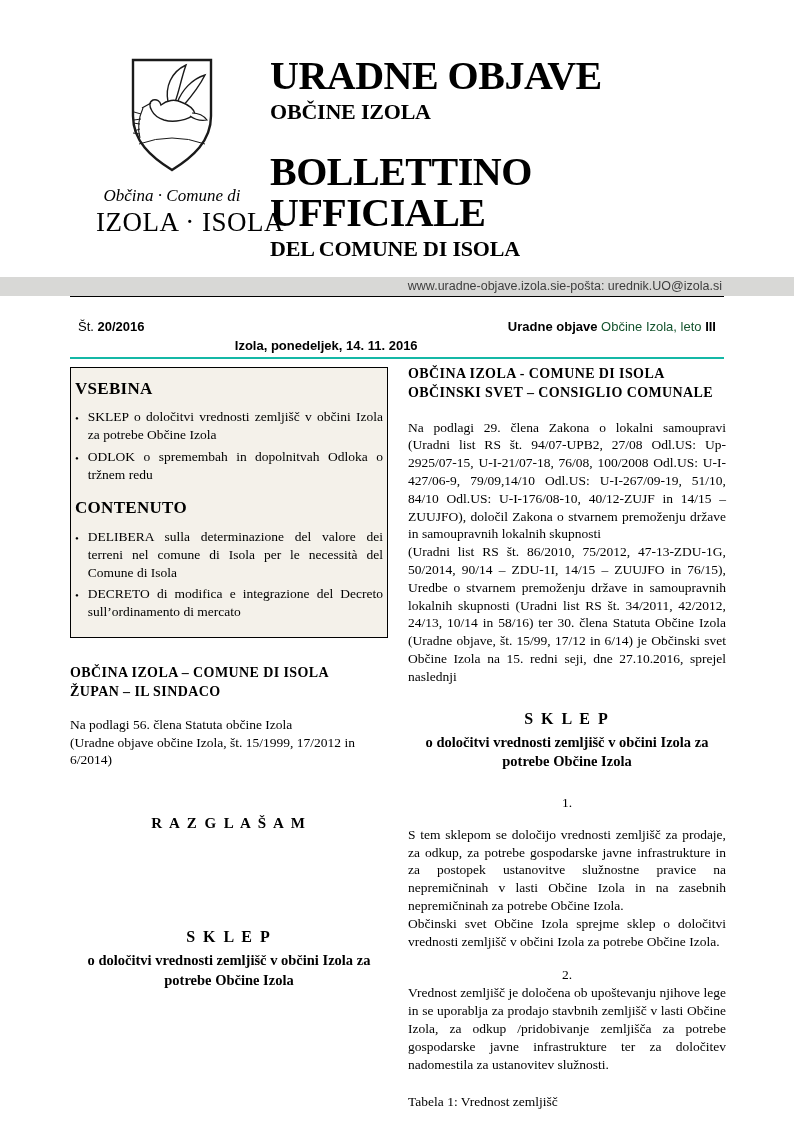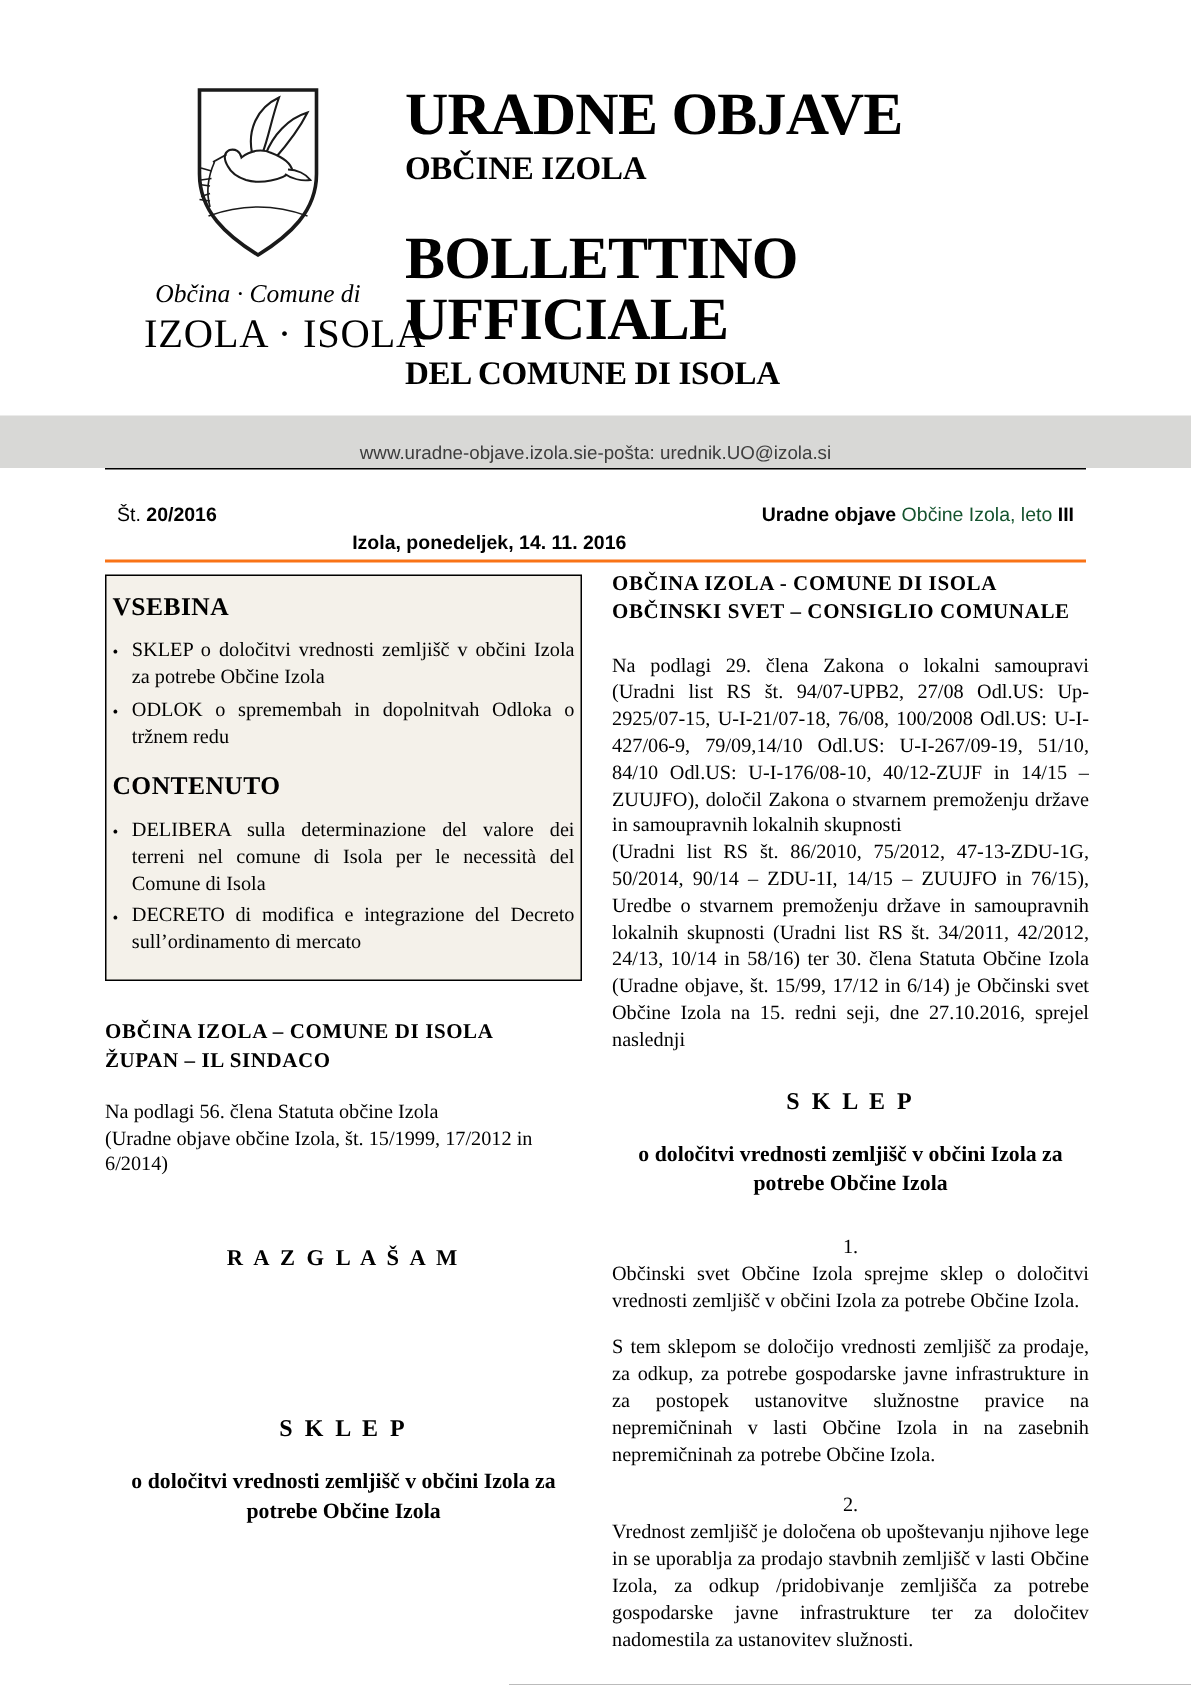--- a/index.html
+++ b/index.html
@@ -14,27 +14,27 @@
   .logo-block { width:152px; flex:0 0 152px; text-align:center; }
   .logo-block svg { display:block; margin:0 auto; }
   .logo-org { font-style:italic; font-size:17px; margin-top:8px; white-space:nowrap; }
   .logo-name { font-size:27px; margin-top:1px; letter-spacing:0.5px; white-space:nowrap; }
   .titles { flex:1; padding-top:0; }
   .title-big { font-weight:bold; font-size:40px; line-height:1.02; letter-spacing:-0.5px; }
   .title-small { font-weight:bold; font-size:22px; line-height:1.1; margin-top:3px; letter-spacing:-0.2px; }
   .title-gap { margin-top:28px; }
   
   .infobar {
-    background:#d8d8d6; display:flex; justify-content:center;
-    padding:18px 72px 3px; font-family:"Liberation Sans","DejaVu Sans",sans-serif;
+    background:#d8d8d6; display:flex; justify-content:flex-end;
+    padding:2px 72px 3px; font-family:"Liberation Sans","DejaVu Sans",sans-serif;
     font-size:12.5px; color:#3d3d3d; margin-top:6px;
   }
   .issuebar {
     margin:0 70px; display:flex; justify-content:space-between; align-items:center;
-    border-top:1px solid #000; border-bottom:2px solid #f97316;
+    border-top:1px solid #000; border-bottom:2px solid #14b8a6;
     padding:3px 8px 4px; font-family:"Liberation Sans","DejaVu Sans",sans-serif; font-size:13px;
   }
   .issuebar .b { font-weight:bold; }
   .issuebar .mid { font-weight:bold;margin-top:38px; }
   .issuebar .grey { color:#14532d; font-weight:normal; }
   
   .bodygrid { display:flex; margin:6px 70px 0; align-items:stretch; min-height:830px; }
   .col { width:318px; flex:0 0 318px; font-size:13.5px; line-height:1.32; }
   .vdivider { width:1px; background:#000; margin:0 10px; }
   
@@ -49,21 +49,21 @@
   .org-heading { font-weight:bold; font-size:14px; letter-spacing:0.4px; line-height:1.35; }
   .para { text-align:justify; }
   .centered { text-align:center; }
   .proclaim { font-weight:bold; letter-spacing:2px; font-size:15px; }
   .sklep-title { font-weight:bold; font-size:16px; letter-spacing:2px; }
   .sklep-sub { font-weight:bold; font-size:14.5px; line-height:1.35; }
   .sig-block { text-align:right; font-weight:bold; font-size:14px; line-height:1.4; }
   
   .tbl-caption { margin-top:20px; }
   
-  .mt8{margin-top:16px}.mt14{margin-top:14px}.mt16{margin-top:16px}.mt22{margin-top:22px}
+  .mt8{margin-top:4px}.mt14{margin-top:14px}.mt16{margin-top:16px}.mt22{margin-top:22px}
   .mt26{margin-top:26px}.mt45{margin-top:45px}.mt92{margin-top:92px}.mt170{margin-top:170px}
 </style>
 </head>
 <body>
 
 <div class="page">
 
   <div class="masthead">
     <div class="logo-block">
       <span>
@@ -170,22 +170,22 @@
         <div class="para">Na podlagi 29. člena Zakona o lokalni samoupravi (Uradni list RS št. 94/07-UPB2, 27/08 Odl.US: Up-2925/07-15, U-I-21/07-18, 76/08, 100/2008 Odl.US: U-I-427/06-9, 79/09,14/10 Odl.US: U-I-267/09-19, 51/10, 84/10 Odl.US: U-I-176/08-10, 40/12-ZUJF in 14/15 – ZUUJFO), določil Zakona o stvarnem premoženju države in samoupravnih lokalnih skupnosti</div>
         <div class="para">(Uradni list RS št. 86/2010, 75/2012, 47-13-ZDU-1G, 50/2014, 90/14 – ZDU-1I, 14/15 – ZUUJFO in 76/15), Uredbe o stvarnem premoženju države in samoupravnih lokalnih skupnosti (Uradni list RS št. 34/2011, 42/2012, 24/13, 10/14 in 58/16) ter 30. člena Statuta Občine Izola (Uradne objave, št. 15/99, 17/12 in 6/14) je Občinski svet Občine Izola na 15. redni seji, dne 27.10.2016, sprejel naslednji</div>
       </div>
 
       <div class="mt22">
         <div class="centered sklep-title">S K L E P</div>
         <div class="centered sklep-sub mt8">o določitvi vrednosti zemljišč v občini Izola za potrebe Občine Izola</div>
       </div>
 
       <div class="centered mt22">1.</div>
+      <div class="para mt14">S tem sklepom se določijo vrednosti zemljišč za prodaje, za odkup, za potrebe gospodarske javne infrastrukture in za postopek ustanovitve služnostne pravice na nepremičninah v lasti Občine Izola in na zasebnih nepremičninah za potrebe Občine Izola.</div>
       <div class="para">Občinski svet Občine Izola sprejme sklep o določitvi vrednosti zemljišč v občini Izola za potrebe Občine Izola.</div>
-      <div class="para mt14">S tem sklepom se določijo vrednosti zemljišč za prodaje, za odkup, za potrebe gospodarske javne infrastrukture in za postopek ustanovitve služnostne pravice na nepremičninah v lasti Občine Izola in na zasebnih nepremičninah za potrebe Občine Izola.</div>
 
       <div class="centered mt16">2.</div>
       <div class="para">Vrednost zemljišč je določena ob upoštevanju njihove lege in se uporablja za prodajo stavbnih zemljišč v lasti Občine Izola, za odkup /pridobivanje zemljišča za potrebe gospodarske javne infrastrukture ter za določitev nadomestila za ustanovitev služnosti.</div>
 
       <div class="tbl-caption">Tabela 1:  Vrednost zemljišč</div>
 
     </div>
   </div>
 </div>
 

